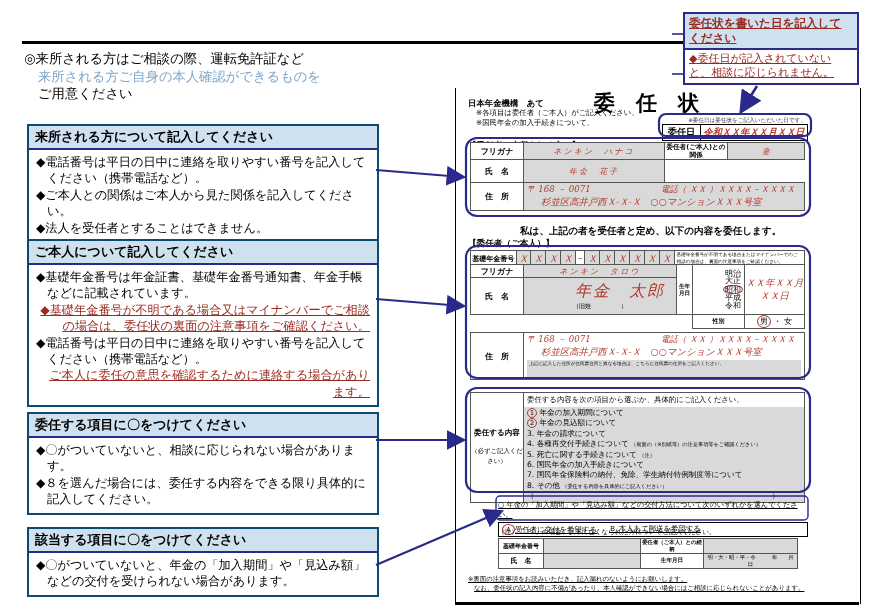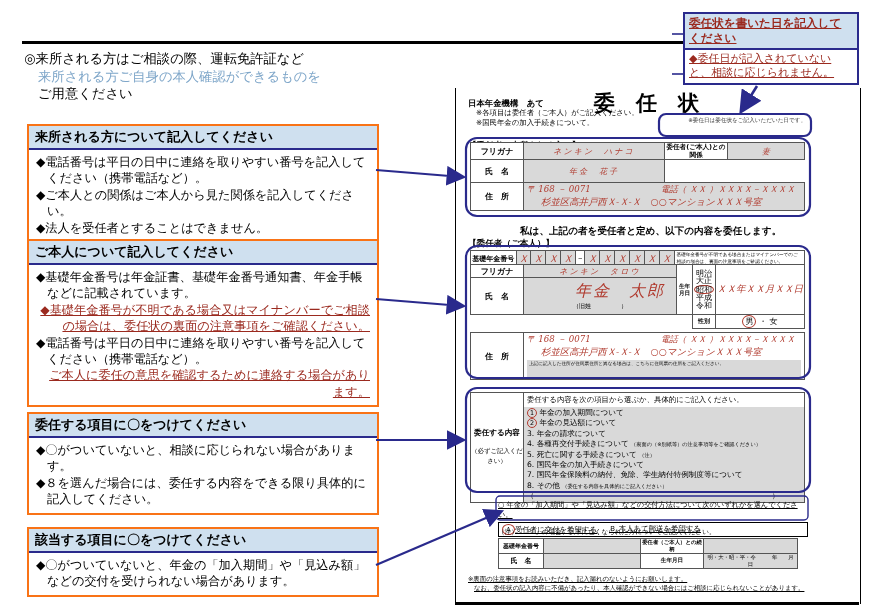--- a/index.html
+++ b/index.html
@@ -21,21 +21,21 @@
     position:absolute;left:22px;top:41px;width:836px;height:3px;
     background:#000;
   }
 
   
   .intro{position:absolute;left:24px;top:50px;width:420px;font-size:13.3px;line-height:17.5px;}
   .intro .l2{color:#7ea6c9;padding-left:14px;}
   .intro .l3{padding-left:14px;}
 
   
-  .ibox{position:absolute;border:2px solid #f97316;background:#fff;}
+  .ibox{position:absolute;border:2px solid #0c4a6e;background:#fff;}
   .ibox .ihead{
     background:#cfe0ef;border-bottom:2px solid #2a2a8c;
     font-size:13px;font-weight:bold;padding:3px 6px 4px 6px;line-height:15px;
   }
   .ibox .ibody{padding:4px 7px 5px 7px;font-size:12.2px;line-height:16.4px;}
   .ibox .ibody p{margin:0;text-indent:-11px;padding-left:11px;}
   .redu{color:#9b2a1f;text-decoration:underline;text-align:right;}
 
   
   .callout{position:absolute;border:2px solid #2a2a8c;background:#fff;}
@@ -174,20 +174,24 @@
   <div class="sheet-bot"></div>
 
   <div class="form-title">委 任 状</div>
   <div class="addr-to">日本年金機構　あて</div>
   <div class="note-s" style="left:476px;top:108px;">※各項目は委任者（ご本人）がご記入ください。</div>
   <div class="note-s" style="left:476px;top:118px;">※国民年金の加入手続きについて。</div>
   <div class="sec-label" style="left:468px;top:140px;">【受任者（来所される方）】</div>
 
   <div class="datewrap">
     <div class="dnote">※委任日は委任状をご記入いただいた日です。</div>
+    <div class="datebox">
+      <div class="dlab">委任日</div>
+      <div class="dval hw">令和ＸＸ年ＸＸ月ＸＸ日</div>
+    </div>
   </div>
 
   <table class="ft" style="left:470px;top:142px;width:335px;">
     <tbody>
         <tr>
       <td class="lab" style="width:52px;height:13px;">フリガナ</td>
       <td class="shade hwkana" style="width:140px;">ネンキン　ハナコ</td>
       <td class="lab" style="width:62px;font-size:6.6px;line-height:8px;" rowspan="1">委任者(ご本人)との関係</td>
       <td class="shade hwrel">妻</td>
     </tr>
@@ -231,21 +235,21 @@
     </tr>
   </tbody>
     </table>
 
   <table class="ft" style="left:470px;top:264px;width:335px;">
     <tbody>
         <tr>
       <td class="lab" style="width:52px;height:12px;">フリガナ</td>
       <td class="shade hwkana" style="width:152px;">ネンキン　タロウ</td>
       <td class="lab" rowspan="2" style="width:13px;font-size:5.6px;line-height:6.4px;word-break:break-all;padding:2px 1px;">生年月日</td>
-      <td rowspan="2" class="eras" style="width:22px;">
+      <td rowspan="2" class="eras" style="width:22px;padding-left:29px;">
         <div>明治</div>
         <div>大正</div>
         <div><span class="circled">昭和</span></div>
         <div>平成</div>
         <div>令和</div>
       </td>
       <td rowspan="2" class="hw" style="text-align:center;font-size:9.6px;">ＸＸ年ＸＸ月ＸＸ日</td>
     </tr>
     <tr>
       <td class="lab" style="height:36px;">氏　名</td>

